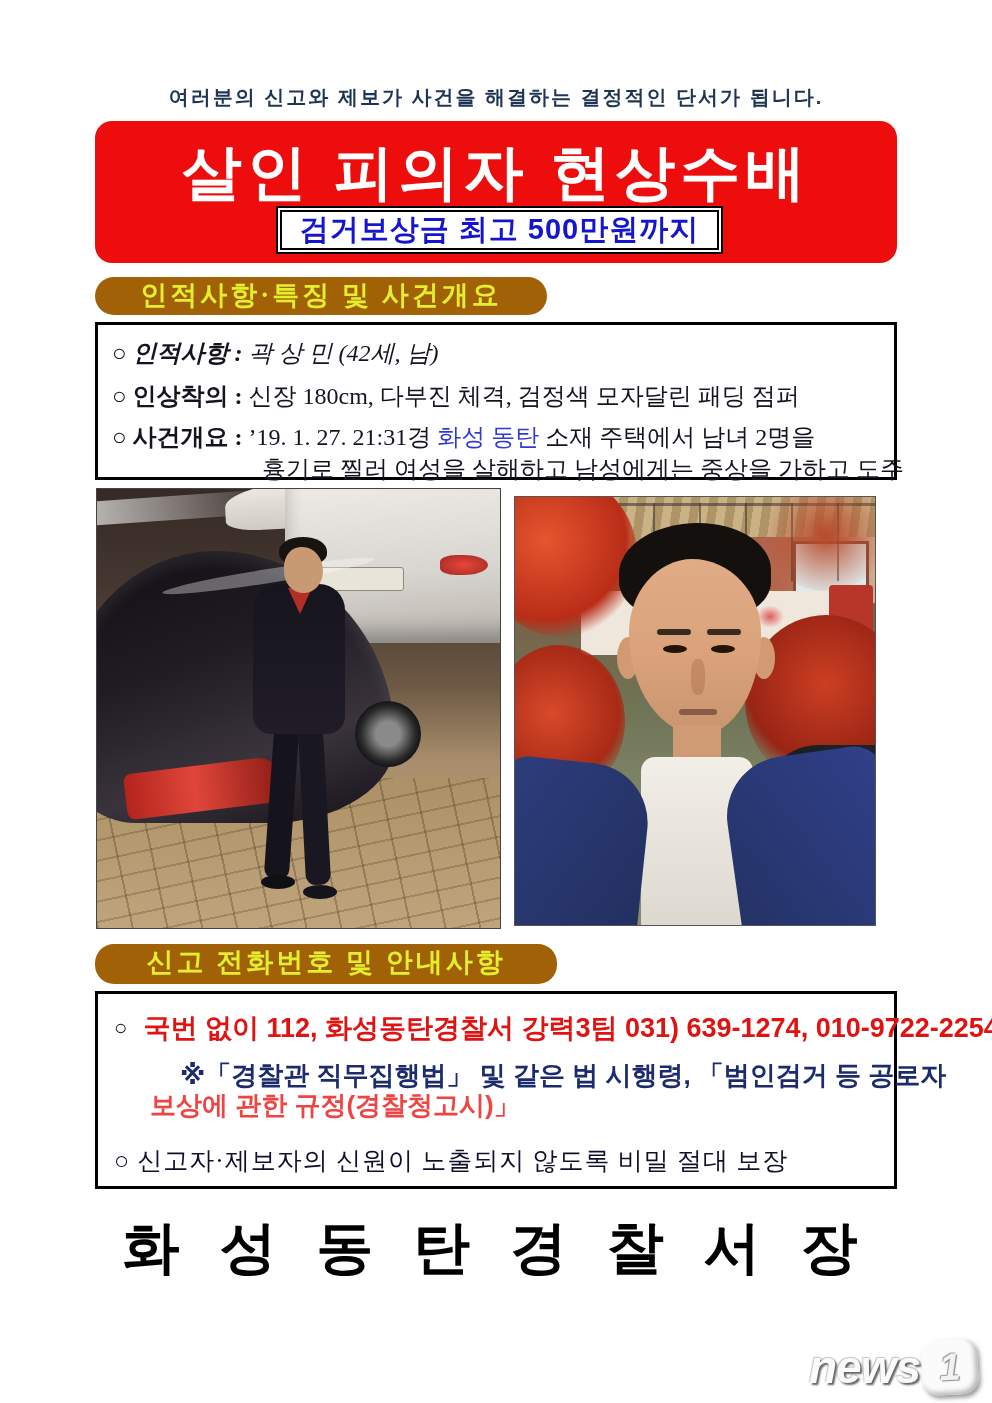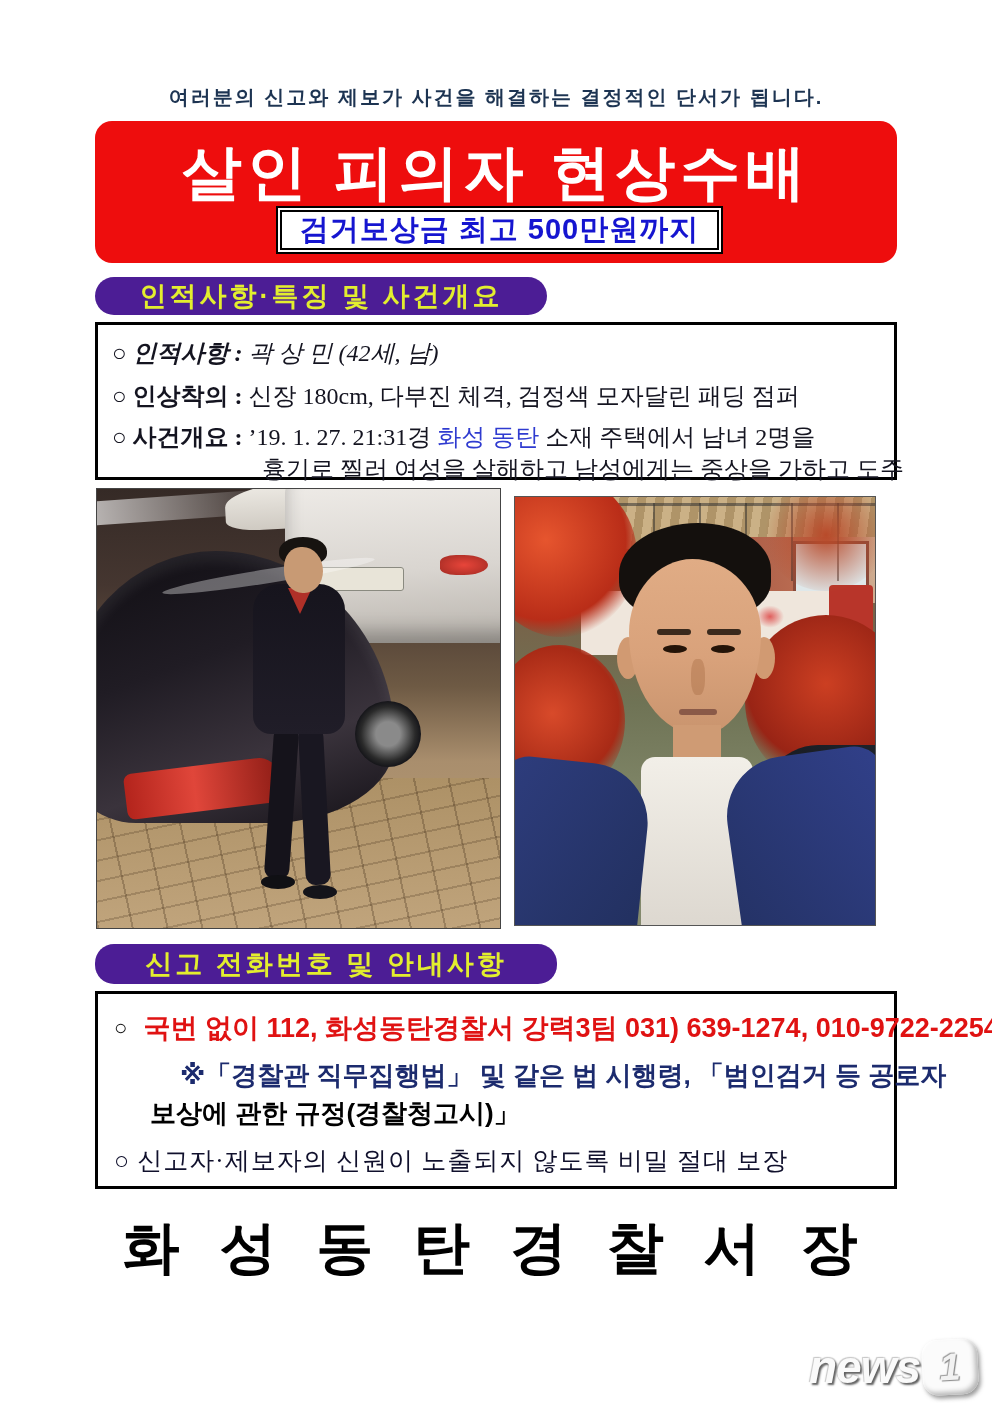--- a/index.html
+++ b/index.html
@@ -29,21 +29,21 @@
     background:#ffffff; border:2px solid #000;
     box-shadow: inset 0 0 0 2px #fff, inset 0 0 0 4px #000;
     display:flex; align-items:center; justify-content:center;
   }
   .reward-box span {
     font-size:29px; font-weight:bold; color:#1515d0; letter-spacing:1px;
   }
 
   
   .pill {
-    background:#4c1d95; border-radius:19px; display:flex; align-items:center; justify-content:center;
+    background:#a16207; border-radius:19px; display:flex; justify-content:center;font-family:Liberation Serif, serif;
   }
   .pill span { font-size:27px; font-weight:900; color:#e3ee2e; letter-spacing:3px; }
   .pill1 { left:95px; top:277px; width:452px; height:38px; }
   .pill2 { left:95px; top:944px; width:462px; height:40px; }
 
   
   .infobox { background:#fff; border:3px solid #000; }
   .box1 { left:95px; top:322px; width:796px; height:152px; }
   .box2 { left:95px; top:991px; width:796px; height:192px; }
 
@@ -55,22 +55,22 @@
   .r1 { top:12px;font-style:italic; }
   .r2 { top:55px; }
   .r3 { top:96px; }
   .r4 { top:128px; left:164px; }
 
   .phone-row { position:absolute; top:16px; left:16px; white-space:nowrap;
     font-size:27px; font-weight:bold; color:#e01212; letter-spacing:0px; }
   .phone-row .blt { color:#111; font-weight:normal; font-size:22px; vertical-align:2px; padding-right:10px; }
   .law1 { position:absolute; top:64px; left:34px; white-space:nowrap;
     font-size:26px; font-weight:bold; color:#1c2b6e;margin-left:48px; }
-  .law2 { position:absolute; top:102px; left:52px; white-space:nowrap;
-    font-size:26px; font-weight:bold; color:#000000; }
+  .law2 { position:absolute; top:94px; left:52px; white-space:nowrap;
+    font-size:26px; font-weight:bold; color:#ef4444; }
   .privacy { position:absolute; top:150px; left:16px; white-space:nowrap;
     font-family:"Liberation Serif","DejaVu Serif",serif;
     font-size:25px; color:#10102c; letter-spacing:1px; }
 
   
   .signature {
     left:0; right:0; top:1210px; text-align:center;
     font-size:57px; font-weight:700; color:#000; letter-spacing:12px; white-space:nowrap;
   }
 

